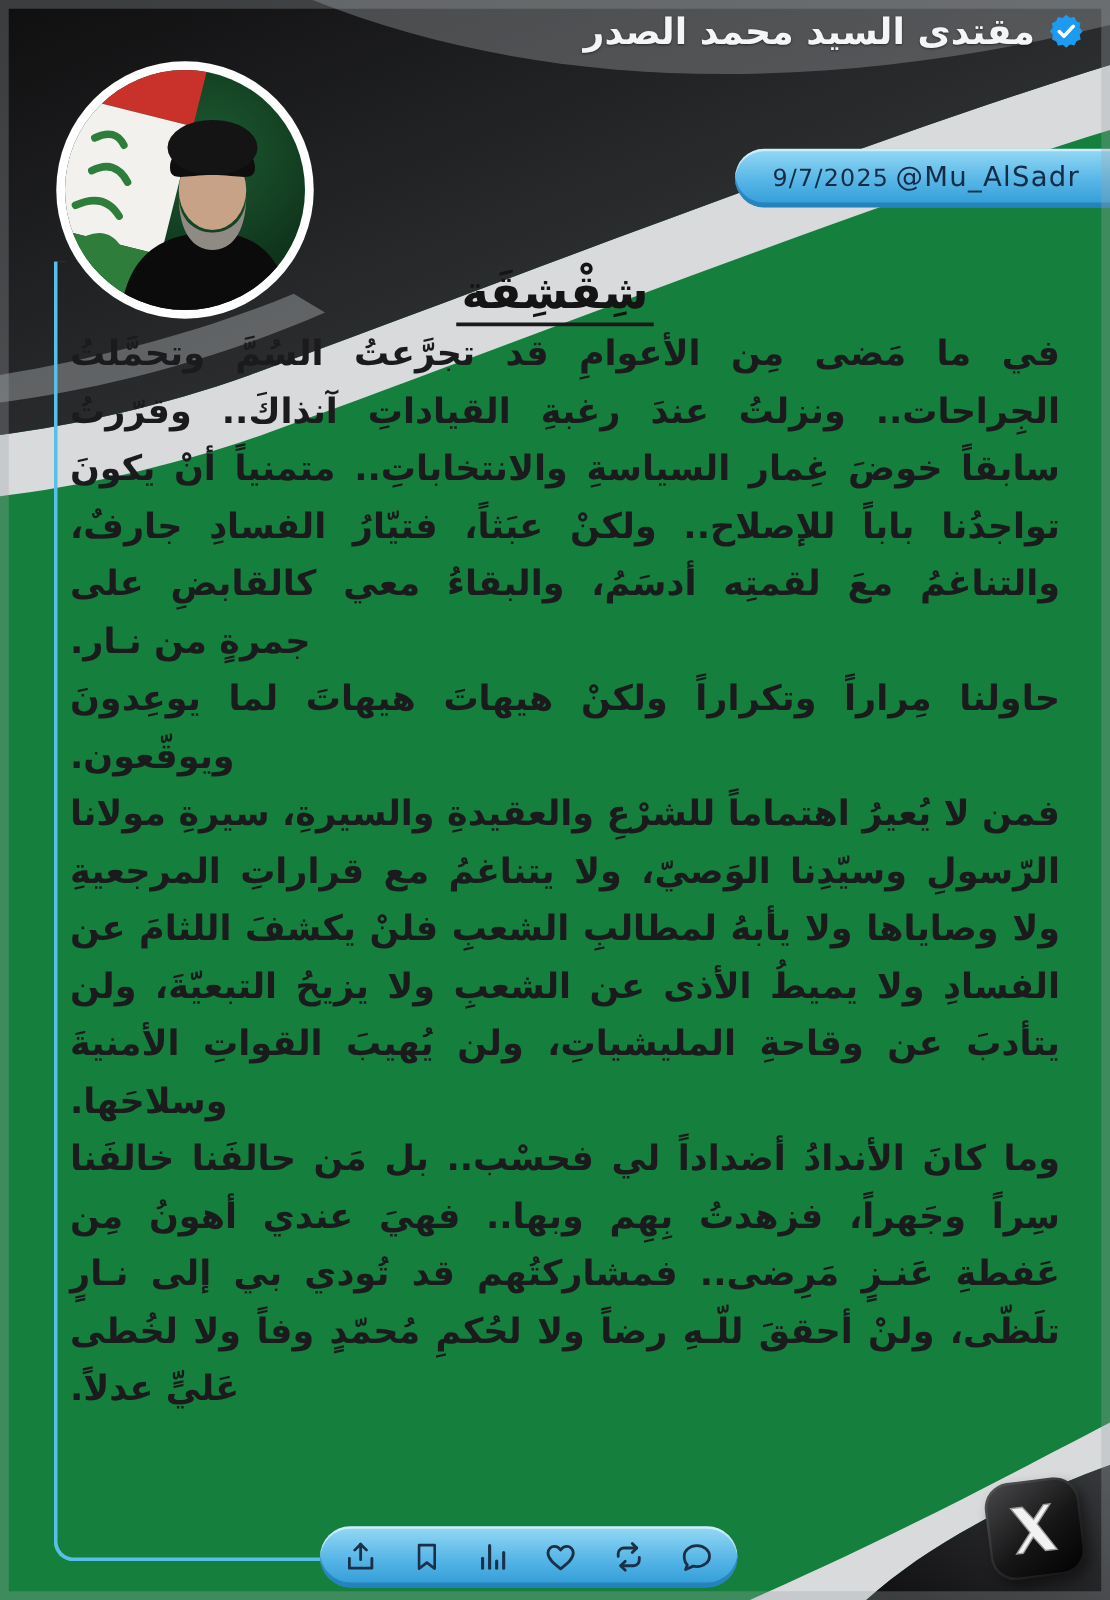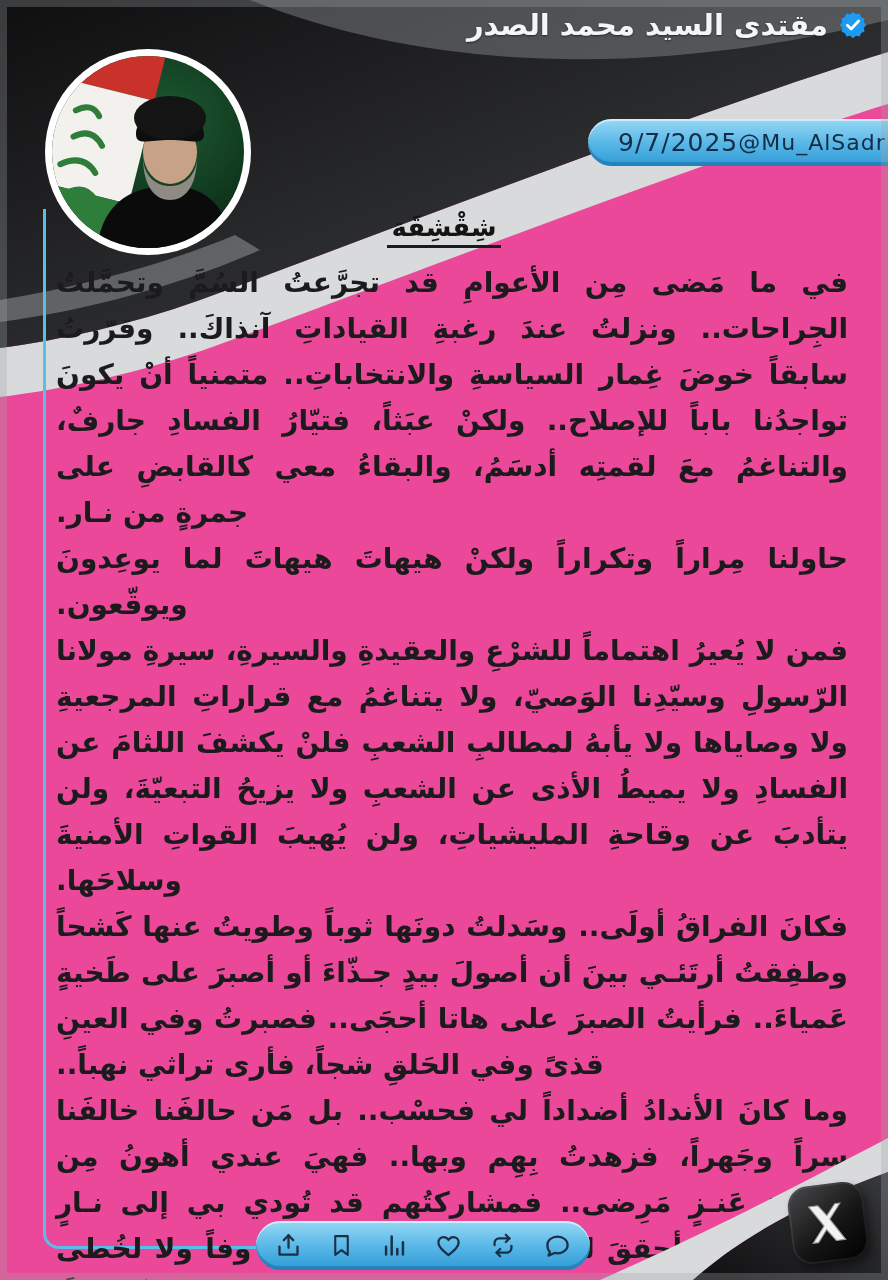--- a/index.html
+++ b/index.html
@@ -1,18 +1,18 @@
 <!DOCTYPE html>
 <html lang="ar"><head>
 <meta charset="utf-8">
 <style>
   html,body{margin:0;padding:0;background:#cfd1d3;}
   .canvas{
     position:relative;width:888px;height:1280px;margin:0 auto;
-    background:#ec4899;overflow:hidden;
+    background:#15803d;overflow:hidden;
     font-family:"DejaVu Sans",sans-serif;
   }
   .edge-frame{position:absolute;inset:0;z-index:60;pointer-events:none;
     box-shadow:inset 0 0 0 7px rgba(160,165,170,.30);}
   
   .header-art{position:absolute;top:0;left:0;z-index:1;}
   .avatar{position:absolute;left:44px;top:48px;width:208px;height:208px;z-index:5;}
   .name-row{
     position:absolute;top:8px;right:20px;z-index:6;
     display:flex;flex-direction:row-reverse;align-items:center;gap:10px;
@@ -21,32 +21,32 @@
   }
   .badge{width:30px;height:30px;flex:0 0 auto;}
   .date-pill{
     position:absolute;top:119px;left:588px;width:300px;height:47px;z-index:6;
     border-radius:24px 0 0 24px;
     background:linear-gradient(180deg,#96d9f5 0%,#55b5e6 55%,#2f9bd6 100%);
     box-shadow:inset 0 -4px 0 rgba(23,110,165,.55), inset 0 2px 0 rgba(255,255,255,.55);
     display:flex;align-items:center;justify-content:space-between;
     direction:ltr;color:#142c45;
   }
-  .date-pill .date{margin-left:30px;font-size:25px;font-weight:500;letter-spacing:1px;}
+  .date-pill .date{margin-left:30px;font-size:19px;font-weight:500;letter-spacing:1px;}
   .date-pill .handle{margin-right:24px;font-size:22px;font-weight:500;letter-spacing:1px;}
   
   .cyan-frame{
     position:absolute;left:43px;top:209px;width:222px;height:1037px;z-index:2;
     border-left:3px solid #57bfe9;border-bottom:3px solid #57bfe9;
     border-bottom-left-radius:16px;
   }
   
   .title-row{position:absolute;top:212px;left:0;width:888px;text-align:center;z-index:3;}
   .title-row span{
-    display:inline-block;font-size:26px;font-weight:bold;color:#141414;
+    display:inline-block;font-size:37px;font-weight:bold;color:#141414;
     border-bottom:3px solid #1a1a1a;padding:0 4px 3px;
   }
   .body-text{
     position:absolute;top:260px;left:56px;width:792px;z-index:3;
     direction:rtl;text-align:justify;text-align-last:left;
     font-size:28px;line-height:46px;font-weight:bold;color:#1b1b1d;
   }
   .body-text p{margin:0;}
   
   .action-bar{
@@ -141,21 +141,20 @@
   <div class="cyan-frame"></div>
 
   <div class="title-row">
     <span>شِقْشِقَة</span>
   </div>
 
   <div class="body-text">
     <p>في ما مَضى مِن الأعوامِ قد تجرَّعتُ السُمَّ وتحمَّلتُ الجِراحات.. ونزلتُ عندَ رغبةِ القياداتِ آنذاكَ.. وقرّرتُ سابقاً خوضَ غِمار السياسةِ والانتخاباتِ.. متمنياً أنْ يكونَ تواجدُنا باباً للإصلاح.. ولكنْ عبَثاً، فتيّارُ الفسادِ جارفٌ، والتناغمُ معَ لقمتِه أدسَمُ، والبقاءُ معي كالقابضِ على جمرةٍ من نـار.</p>
     <p>حاولنا مِراراً وتكراراً ولكنْ هيهاتَ هيهاتَ لما يوعِدونَ ويوقّعون.</p>
     <p>فمن لا يُعيرُ اهتماماً للشرْعِ والعقيدةِ والسيرةِ، سيرةِ مولانا الرّسولِ وسيّدِنا الوَصيّ، ولا يتناغمُ مع قراراتِ المرجعيةِ ولا وصاياها ولا يأبهُ لمطالبِ الشعبِ فلنْ يكشفَ اللثامَ عن الفسادِ ولا يميطُ الأذى عن الشعبِ ولا يزيحُ التبعيّةَ، ولن يتأدبَ عن وقاحةِ المليشياتِ، ولن يُهيبَ القواتِ الأمنيةَ وسلاحَها.</p>
-    <p>فكانَ الفراقُ أولَى.. وسَدلتُ دونَها ثوباً وطويتُ عنها كَشحاً وطفِقتُ أرتَئـي بينَ أن أصولَ بيدٍ جـذّاءَ أو أصبرَ على طَخيةٍ عَمياءَ.. فرأيتُ الصبرَ على هاتا أحجَى.. فصبرتُ وفي العينِ قذىً وفي الحَلقِ شجاً، فأرى تراثي نهباً..</p>
     <p>وما كانَ الأندادُ أضداداً لي فحسْب.. بل مَن حالفَنا خالفَنا سِراً وجَهراً، فزهدتُ بِهِم وبها.. فهيَ عندي أهونُ مِن عَفطةِ عَنـزٍ مَرِضى.. فمشاركتُهم قد تُودي بي إلى نـارٍ تلَظّى، ولنْ أحققَ للّـهِ رضاً ولا لحُكمِ مُحمّدٍ وفاً ولا لخُطى عَليٍّ عدلاً.</p>
 
   </div>
 
   <svg class="corner-art" width="400" height="170" viewBox="0 0 400 170">
     <defs>
       <linearGradient id="gDark2" x1="0" y1="1" x2="1" y2="0">
         <stop offset="0" stop-color="#0f0f10"></stop>
         <stop offset="1" stop-color="#38393c"></stop>
       </linearGradient>

